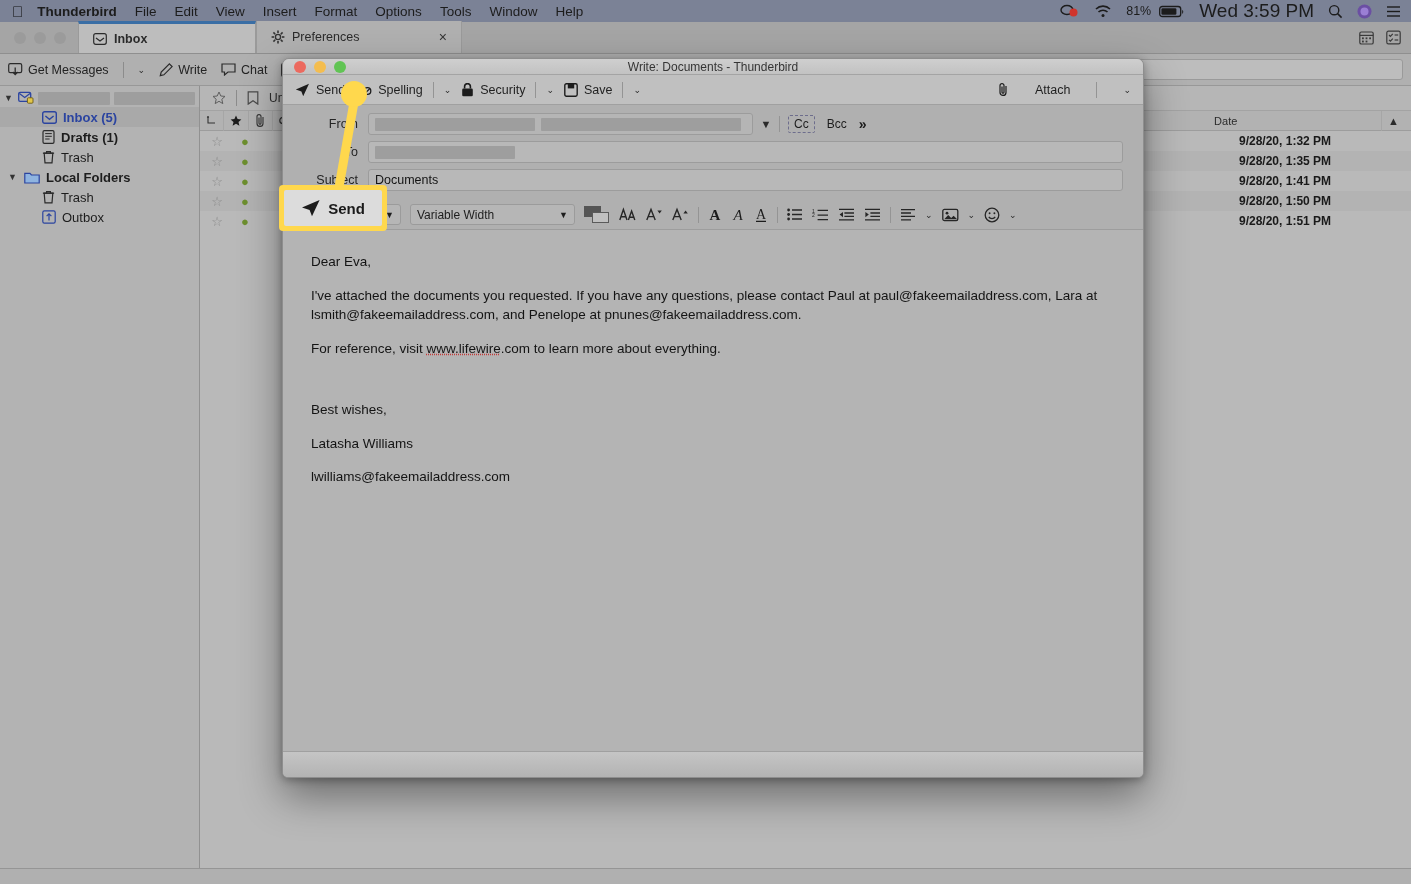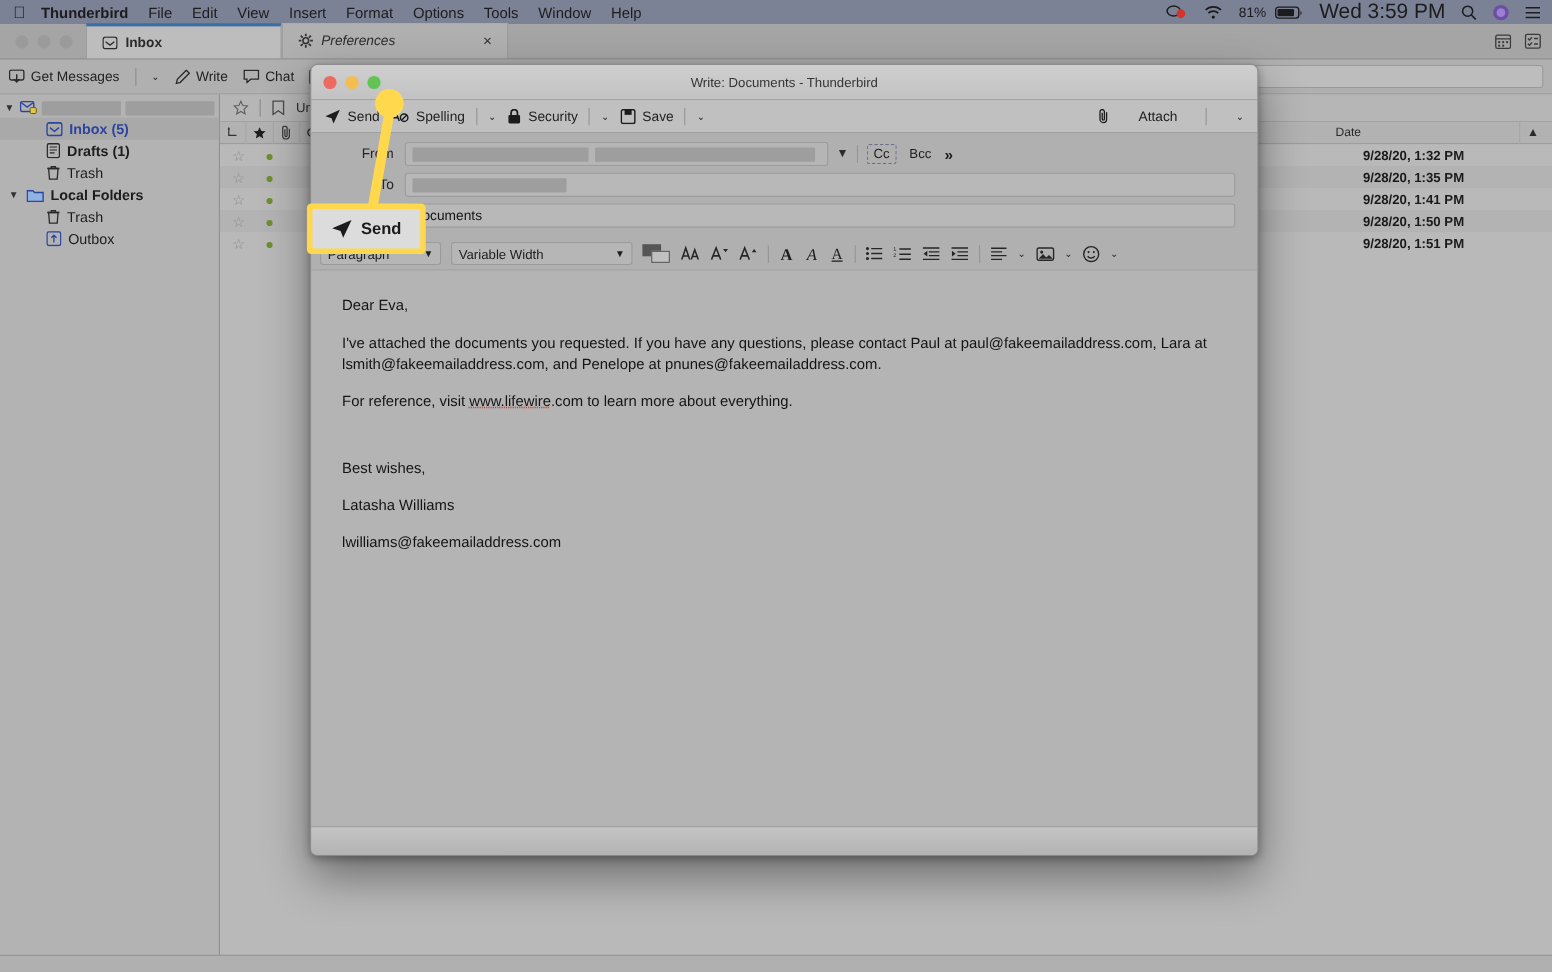--- a/index.html
+++ b/index.html
@@ -38,21 +38,21 @@
   }
   .traffic { display: flex; gap: 8px; align-items: center; padding: 0 12px 9px 14px; }
   .tl { width: 12px; height: 12px; border-radius: 50%; background: #9b9b9b; }
   .tab {
     height: 32px; display: flex; align-items: center; gap: 7px;
     padding: 0 14px; font-size: 12.5px; color: #2b2b2b;
     border-left: 1px solid #9a9a9a; border-right: 1px solid #9a9a9a;
     background: #b0b0b0;
   }
   .tab.active { background: #bdbdbd; border-top: 3px solid #3a6ea5; font-weight: bold; }
-  .tab.pref { width: 206px; justify-content: flex-start; position: relative; font-style: italic; }
+  .tab.pref { width: 206px; justify-content: flex-start; position: relative; }
   .tab .close { margin-left: auto; font-size: 14px; color: #333; }
   .tab-spacer { flex: 1; }
   .tab-right { display:flex; align-items:center; gap: 12px; padding: 0 10px 8px 0; }
 
   
   .tb-toolbar {
     height: 32px; background: #b0b0b0; border-bottom: 1px solid #989898;
     display: flex; align-items: center; padding: 0 8px; gap: 14px;
     font-size: 12.5px; color: #232323;
   }
@@ -109,21 +109,21 @@
   
   .compose {
     position: absolute; left: 282px; top: 58px; width: 862px; height: 720px;
     background: #b5b5b5;
     border-radius: 7px 7px 6px 6px;
     box-shadow: 0 18px 42px rgba(0,0,0,0.42), 0 2px 8px rgba(0,0,0,0.3);
     overflow: hidden;
     border: 1px solid #8e8e8e;
   }
   .cw-title {
-    height: 32px; background: linear-gradient(#cfcfcf, #c2c2c2);
+    height: 16px; background: linear-gradient(#cfcfcf, #c2c2c2);
     display: flex; align-items: center; position: relative;
     border-bottom: 1px solid #a4a4a4;
   }
   .cw-title .lights { display: flex; gap: 8px; padding-left: 11px; }
   .cw-title .lights i { width: 12px; height: 12px; border-radius: 50%; display: block; }
   .cw-title .t {
     position: absolute; left: 0; right: 0; text-align: center;
     font-size: 12px; color: #353535;
   }
   .cw-toolbar {

